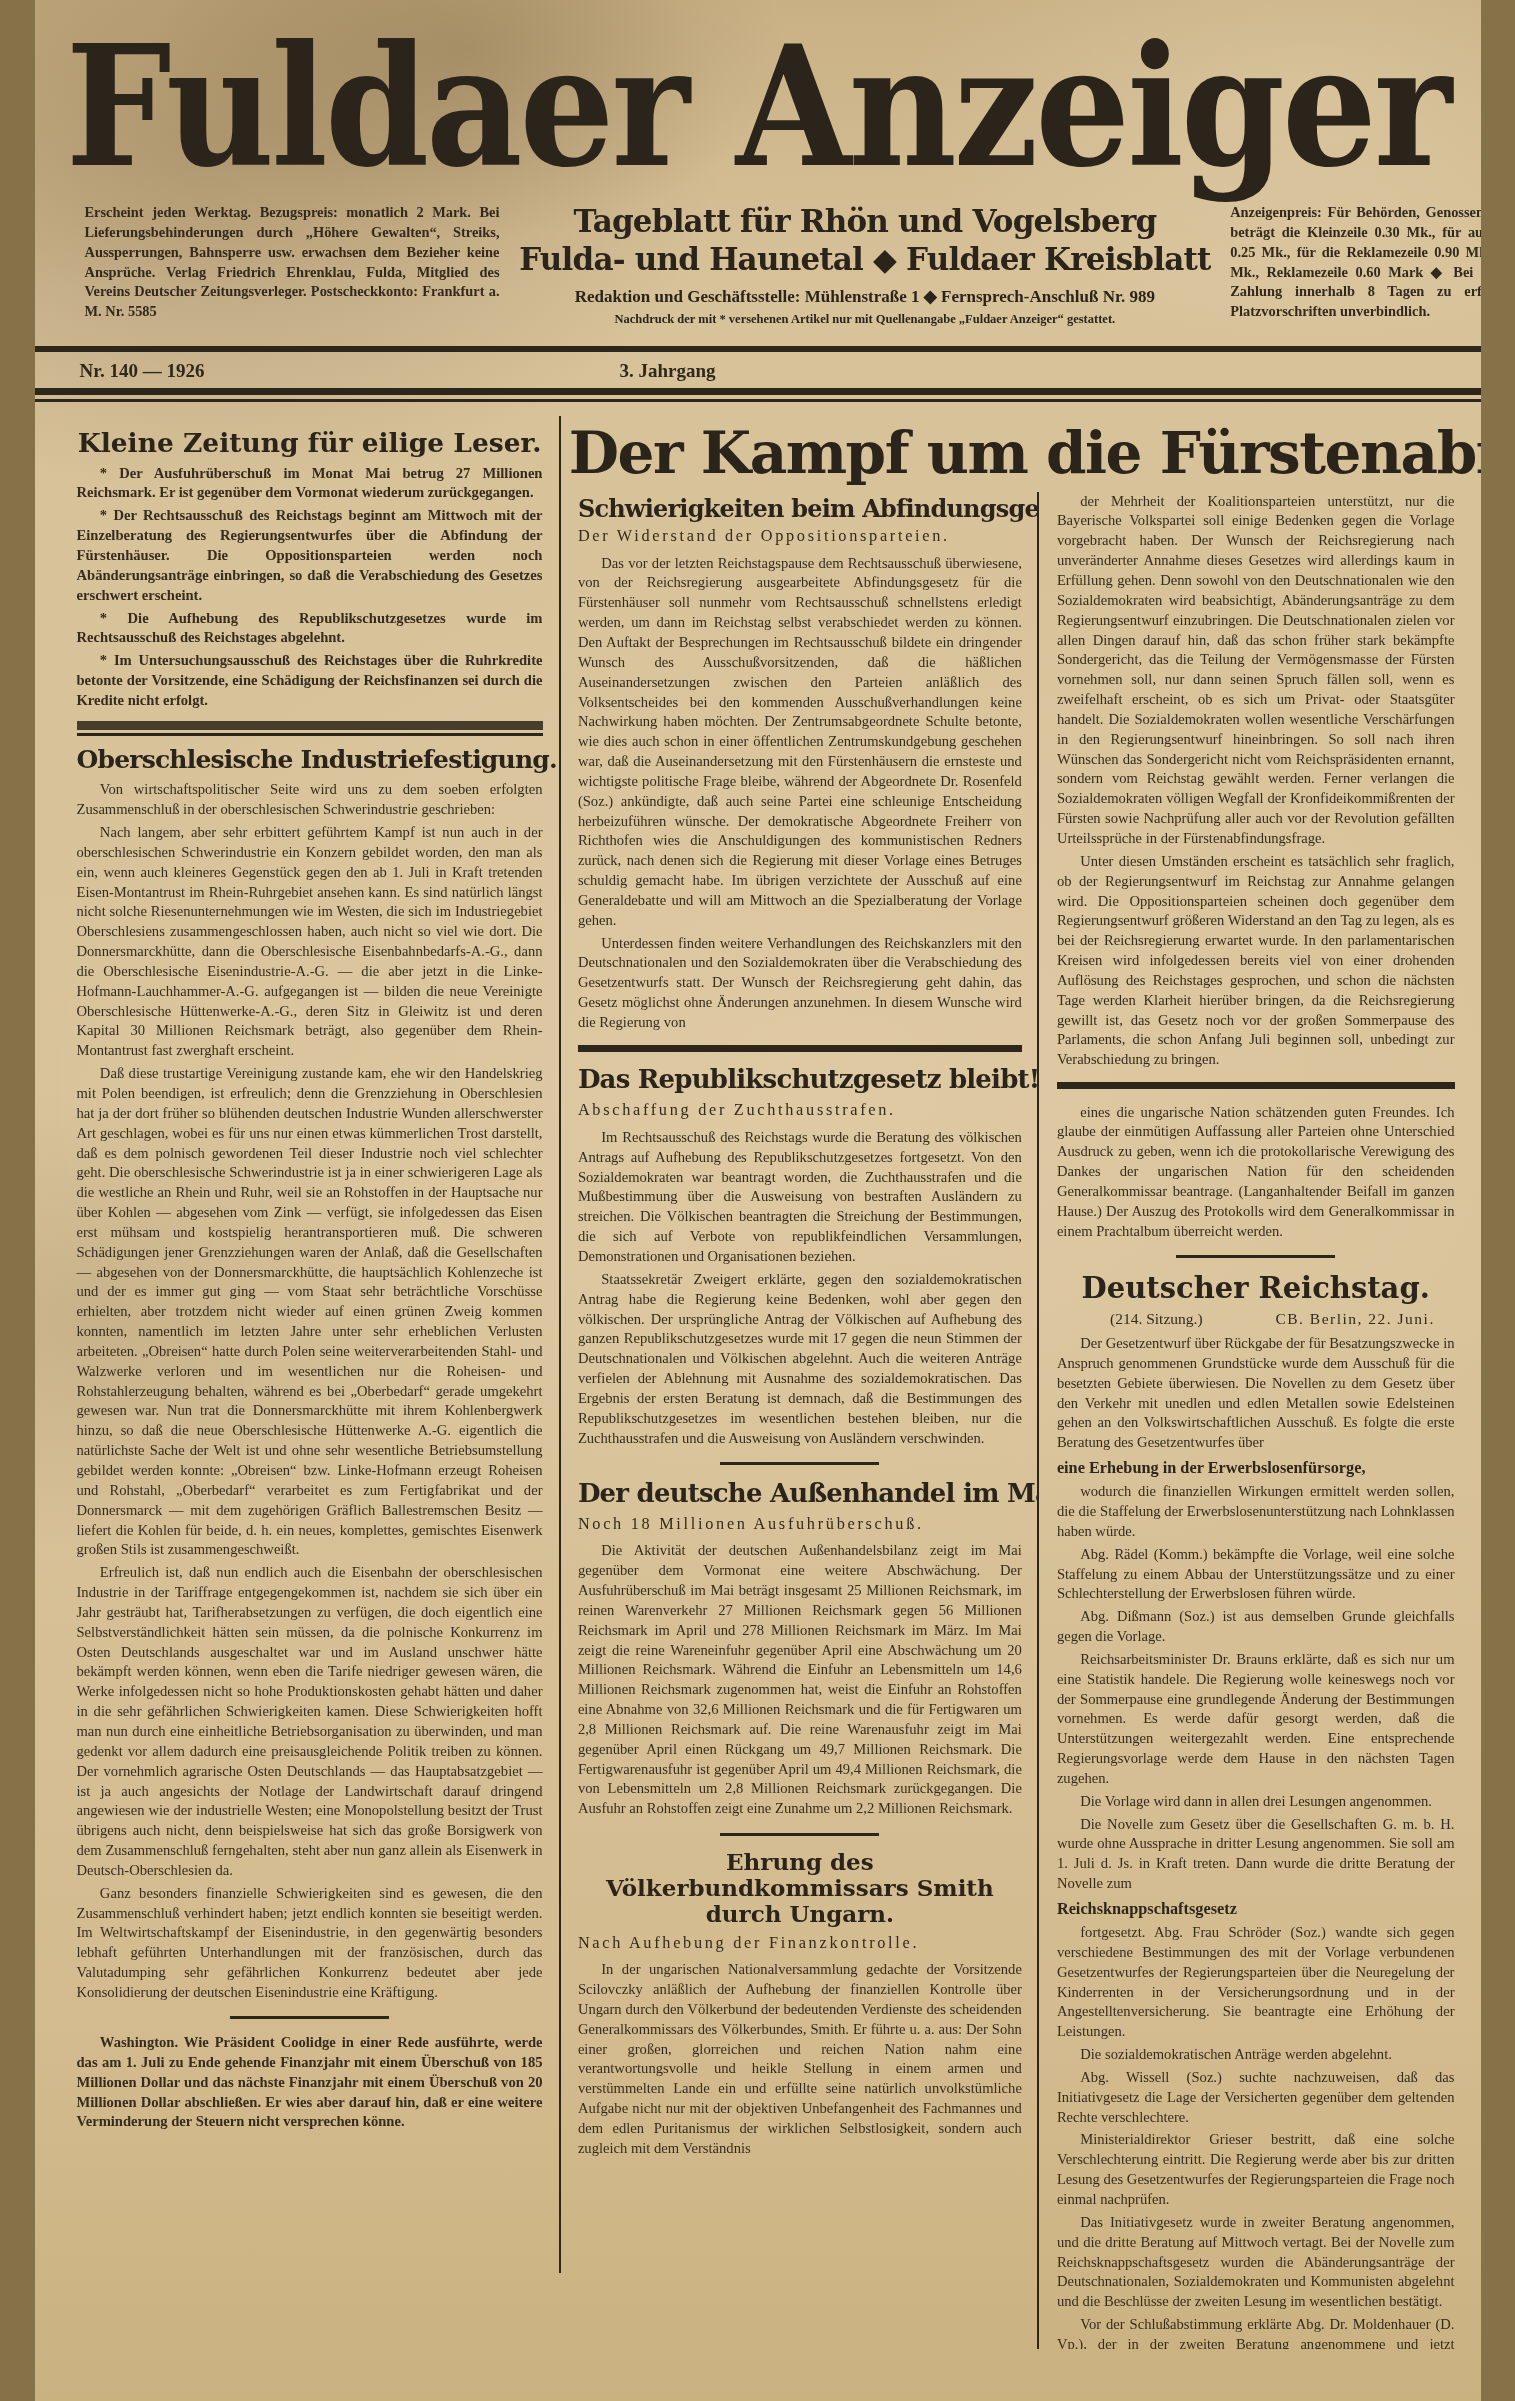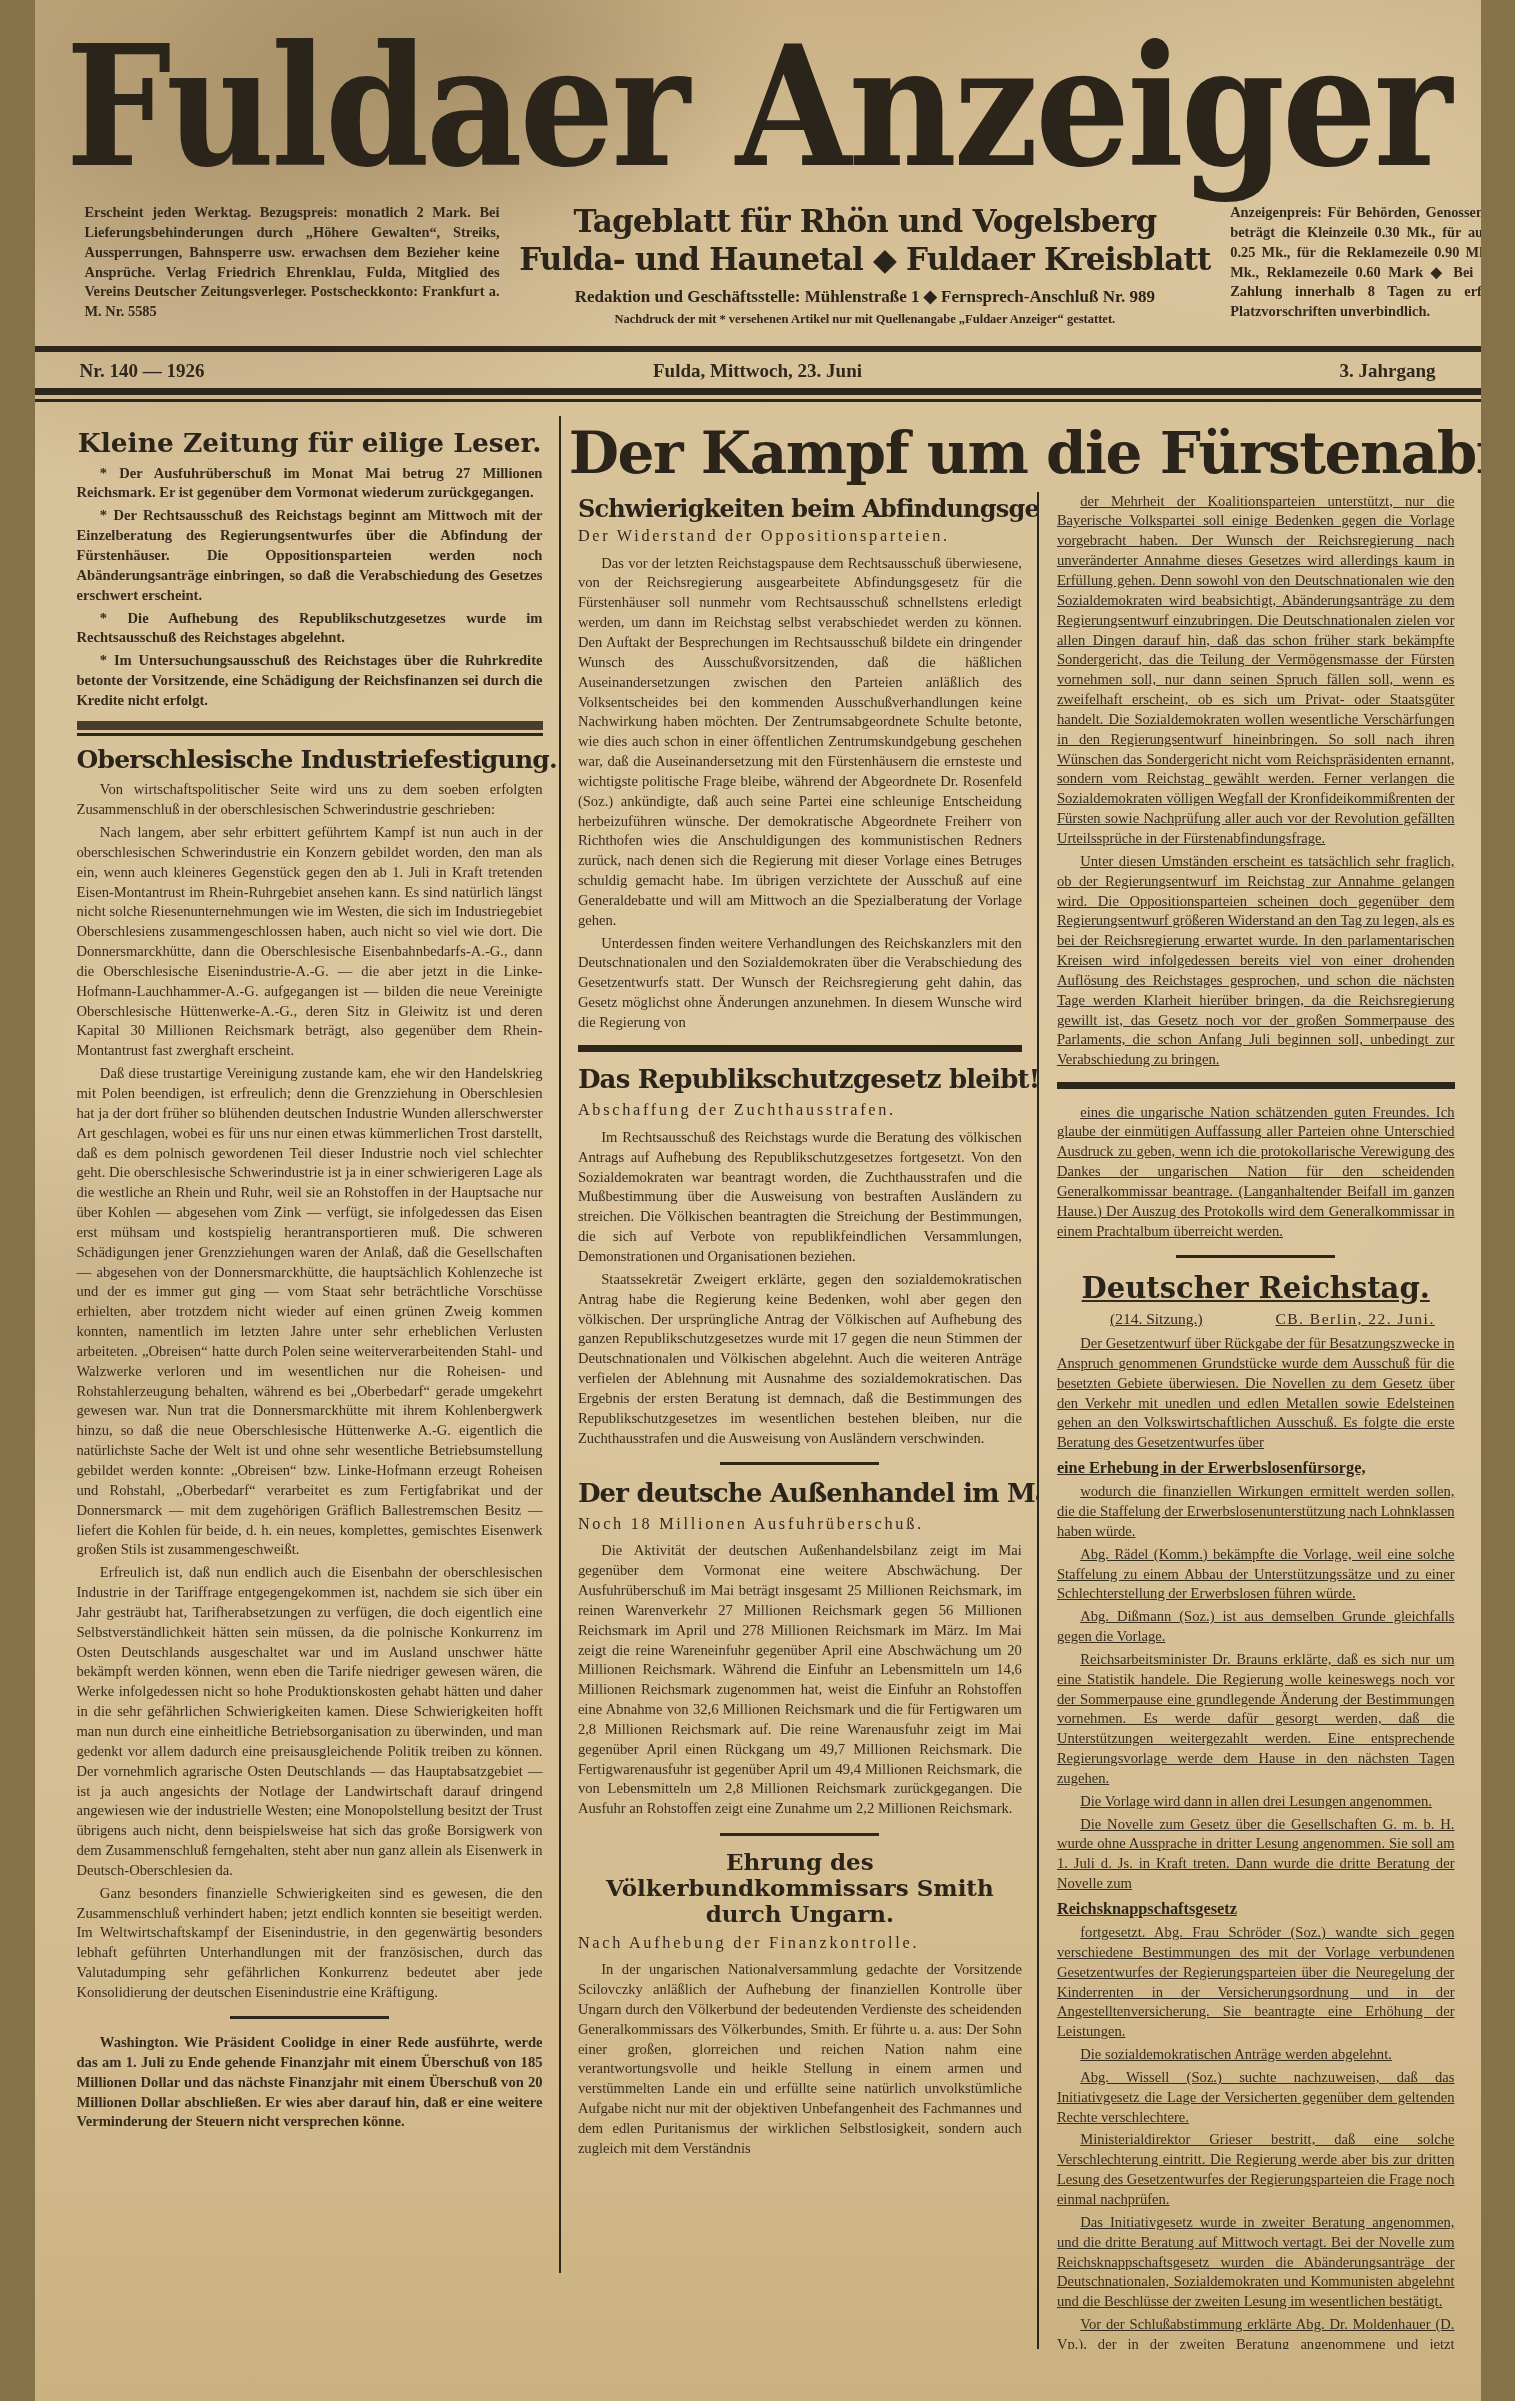--- a/index.html
+++ b/index.html
@@ -55,21 +55,21 @@
   .col { overflow:hidden; }
   .col1 { width:466px; flex:none; padding:4.5px 16.7px 0 42px; border-right:2.3px solid #2d261a; }
   .main-area { flex:1; min-width:0; }
   .headline {
     font-family:"DejaVu Serif", serif; font-weight:bold;
     font-size:58px; line-height:1.1; text-align:center; color:#2b241a;
     letter-spacing:-1.5px; padding:6px 7.6px 1.5px 7.6px; white-space:nowrap;
   }
   .inner-row { display:flex; align-items:stretch; margin-top:4.5px; height:100%; }
   .col2 { width:444px; flex:none; padding:0 15px 0 16.7px; border-right:2.3px solid #2d261a; }
-  .col3 { flex:1; min-width:0; padding:0 26px 0 18px;text-decoration:underline; }
+  .col3 { flex:1; min-width:0; padding:0 26px 0 18px; }
 
   p.body-par {
     margin:0 0 3px 0; font-size:14.6px; line-height:1.36;
     text-align:justify; text-indent:1.6em; color:#362c1e;
   }
   .kz-item { font-weight:bold; }
 
   .sec-title {
     font-family:"DejaVu Serif", serif; font-weight:bold; text-align:center;
     color:#2b241a; line-height:1.12; margin:7.6px 0 6px 0;
@@ -115,21 +115,20 @@
         <div class="mast-addr">Redaktion und Geschäftsstelle: Mühlenstraße 1 ◆ Fernsprech-Anschluß Nr. 989</div>
         <div class="mast-note">Nachdruck der mit * versehenen Artikel nur mit Quellenangabe „Fuldaer Anzeiger“ gestattet.</div>
       </div>
       <div class="info-box right">Anzeigenpreis: Für Behörden, Genossenschaften, Banken usw. beträgt die Kleinzeile 0.30 Mk., für auswärtige Auftraggeber 0.25 Mk., für die Reklamezeile 0.90 Mk. u. alle anderen 0.15 Mk., Reklamezeile 0.60 Mark ◆ Bei Rechnungsstellung hat Zahlung innerhalb 8 Tagen zu erfolgen ◆ Tag- und Platzvorschriften unverbindlich.</div>
     </div>
   </div>
 
   <div class="dateline-band">
     <div class="dateline">
       <span class="issue">Nr. 140 — 1926</span>
-      <span class="pdate">Fulda, Mittwoch, 23. Juni</span>
       <span class="vol">3. Jahrgang</span>
     </div>
     <div class="dl-bot1"></div>
     <div class="dl-gap"></div>
     <div class="dl-bot2"></div>
   </div>
 
   <div class="body-row">
 
     <div class="col col1">

